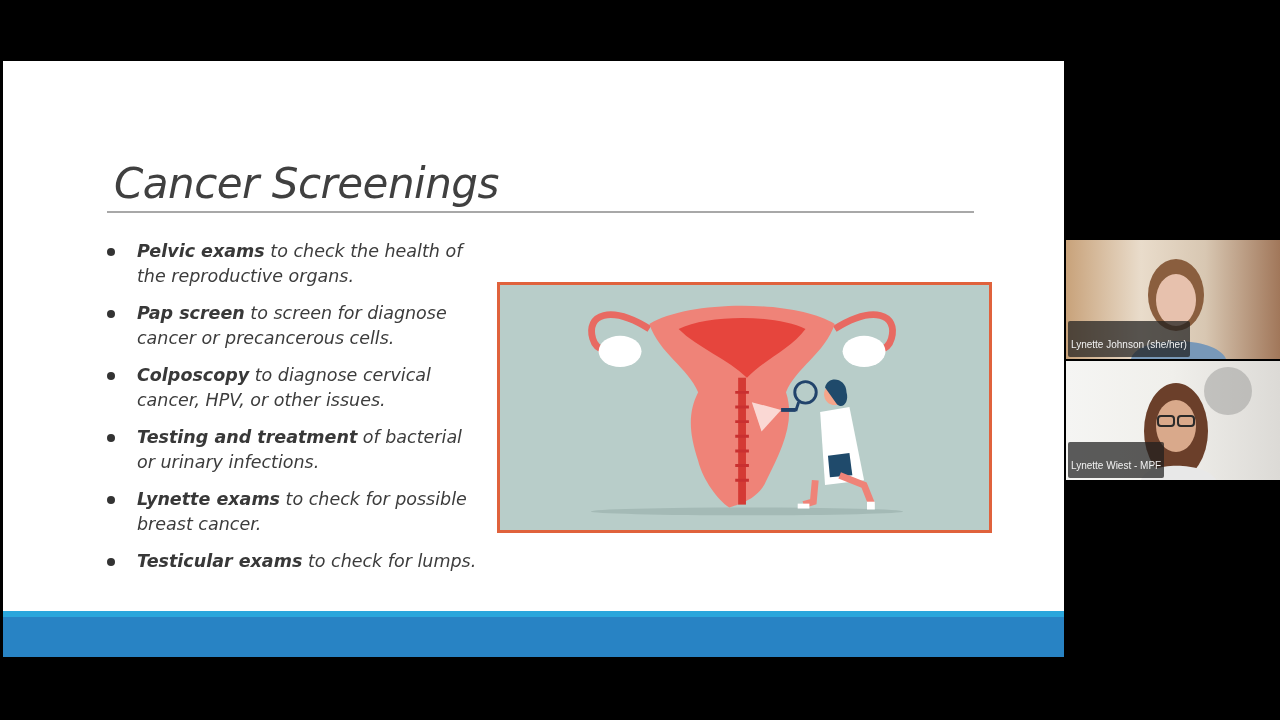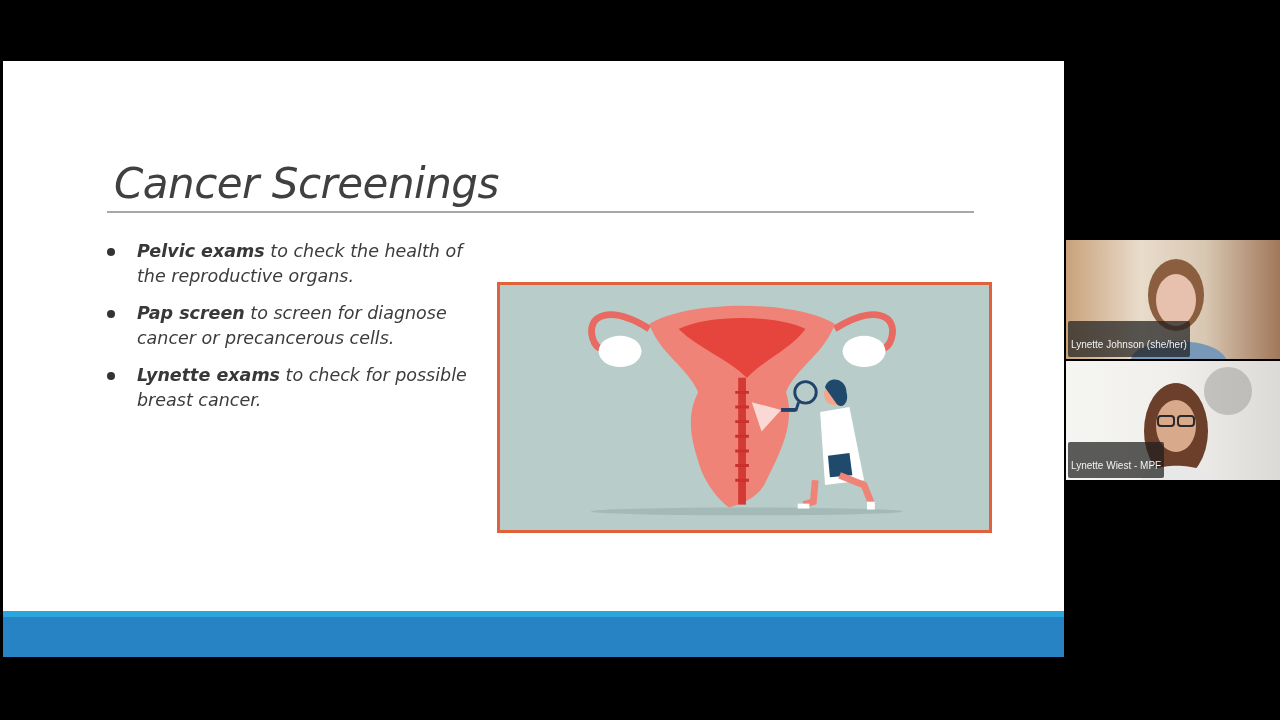--- a/index.html
+++ b/index.html
@@ -50,21 +50,24 @@
 </head>
 <body>
 
 <div class="slide">
   <h1 class="slide-title">Cancer Screenings</h1>
   <div class="title-rule"></div>
 
   <ul class="bullets">
     <li class="bullet"><span class="dot"></span><b>Pelvic exams</b><span> to check the health of the reproductive organs.</span></li>
     <li class="bullet"><span class="dot"></span><b>Pap screen</b><span> to screen for diagnose cancer or precancerous cells.</span></li>
+    <li class="bullet"><span class="dot"></span><b>Colposcopy</b><span> to diagnose cervical cancer, HPV, or other issues.</span></li>
+    <li class="bullet"><span class="dot"></span><b>Testing and treatment</b><span> of bacterial or urinary infections.</span></li>
     <li class="bullet"><span class="dot"></span><b>Lynette exams</b><span> to check for possible breast cancer.</span></li>
+    <li class="bullet"><span class="dot"></span><b>Testicular exams</b><span> to check for lumps.</span></li>
   </ul>
 
   <div class="illus">
     <svg viewBox="0 0 495 251">
       <ellipse cx="250" cy="232" rx="160" ry="4" fill="#a4bab6"></ellipse>
 
       <path d="M150 45 C110 20, 85 30, 92 55 C96 70, 115 70, 118 62" fill="none" stroke="#e86a62" stroke-width="7"></path>
       <path d="M340 45 C380 20, 405 30, 398 55 C394 70, 375 70, 372 62" fill="none" stroke="#e86a62" stroke-width="7"></path>
 
       <ellipse cx="120" cy="68" rx="22" ry="16" fill="#fff"></ellipse>

